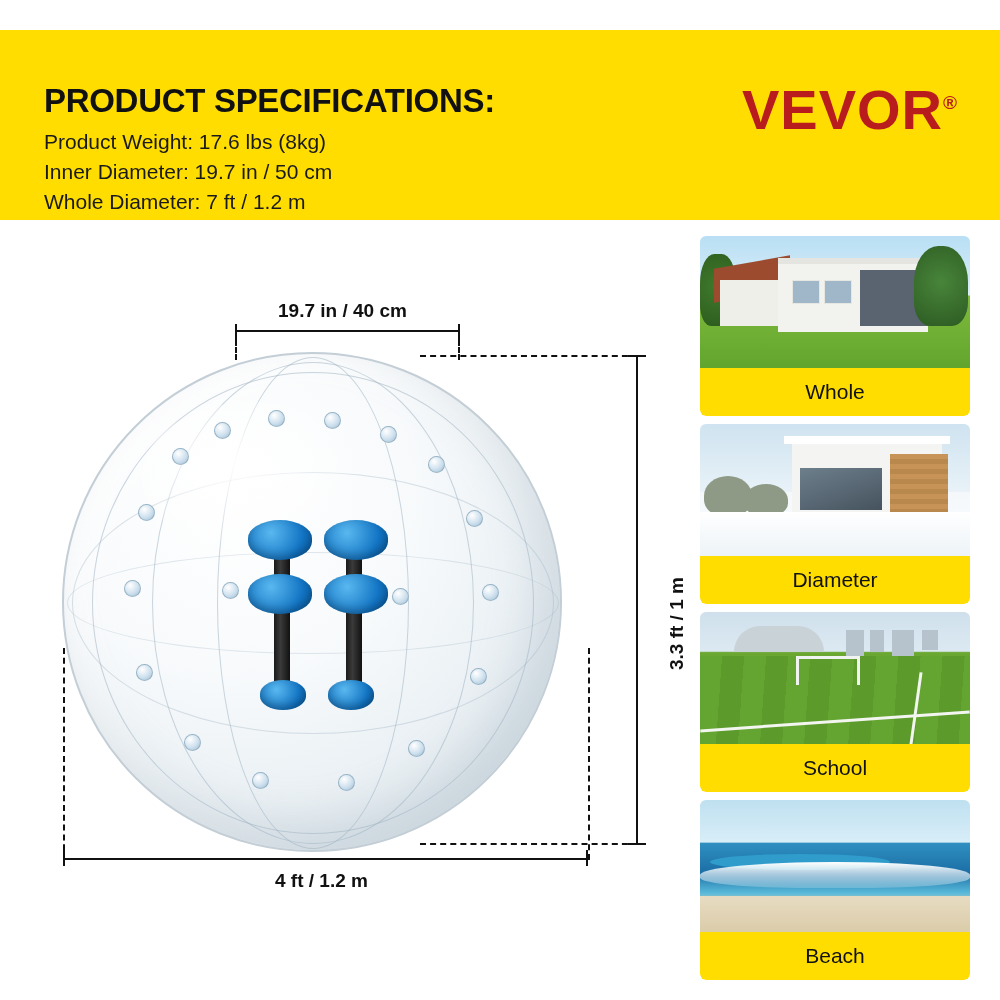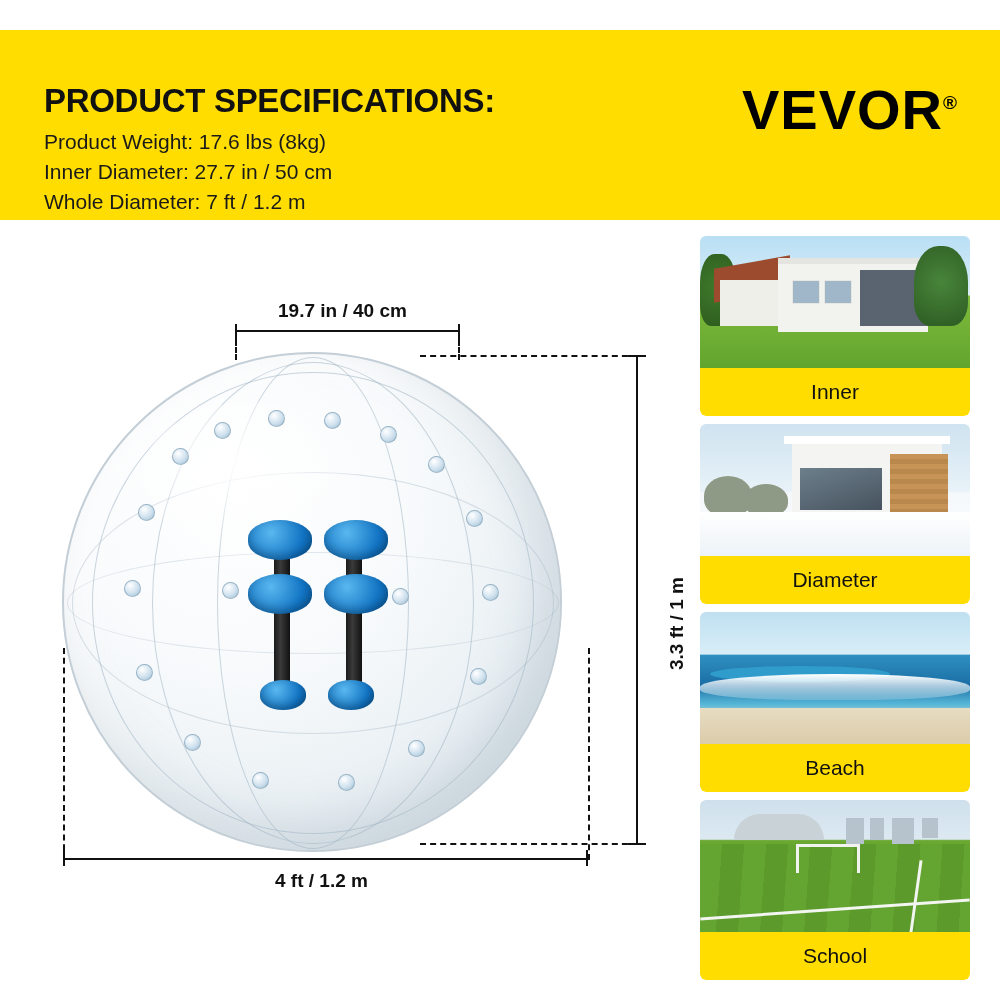--- a/index.html
+++ b/index.html
@@ -44,21 +44,21 @@
     color: #1a1a1a;
     line-height: 1.42;
     white-space: nowrap;
   }
   .brand {
     position: absolute;
     right: 42px;
     top: 52px;
     font-size: 56px;
     font-weight: bold;
-    color: #000000;
+    color: #b91c1c;
     letter-spacing: 1px;
     line-height: 1;
   }
   .brand .reg {
     font-size: 19px;
     vertical-align: super;
     font-weight: bold;
   }
 
   
@@ -330,21 +330,21 @@
     background: linear-gradient(#e7dcc2, #d8c8a4);
   }
 </style>
 </head>
 <body>
 
 <div class="header">
   <div class="header-inner">
     <div class="spec-title">PRODUCT SPECIFICATIONS:</div>
     <div class="spec-line">Product Weight: 17.6 lbs (8kg)</div>
-    <div class="spec-line">Inner Diameter: 27.7 in / 50 cm</div>
+    <div class="spec-line">Inner Diameter: 19.7 in / 50 cm</div>
     <div class="spec-line">Whole Diameter: 7 ft / 1.2 m</div>
   </div>
   <div class="brand">
     <span>VEVOR</span><span class="reg">®</span>
   </div>
 </div>
 
 <div class="diagram">
 
   <div class="dim-solid dim-top-line"></div>
@@ -413,53 +413,53 @@
     <div class="scene-photo s-garden">
       <div class="tree1"></div>
       <div class="roof"></div>
       <div class="roof2"></div>
       <div class="house"></div>
       <div class="house2"></div>
       <div class="win" style="left:92px; top:44px; width:26px; height:22px;"></div>
       <div class="win" style="left:124px; top:44px; width:26px; height:22px;"></div>
       <div class="tree2"></div>
     </div>
-    <div class="scene-caption">Inner</div>
+    <div class="scene-caption">Whole</div>
   </div>
 
   <div class="scene">
     <div class="scene-photo s-snow">
       <div class="bldg"></div>
       <div class="bldg-glass"></div>
       <div class="bldg-wood"></div>
       <div class="roofline"></div>
       <div class="bush" style="left:4px; top:52px; width:48px; height:40px;"></div>
       <div class="bush" style="left:44px; top:60px; width:44px; height:32px;"></div>
       <div class="snowground"></div>
     </div>
     <div class="scene-caption">Diameter</div>
-  </div>
-
-  <div class="scene">
-    <div class="scene-photo s-beach">
-      <div class="wave"></div>
-      <div class="foam"></div>
-      <div class="sand"></div>
-    </div>
-    <div class="scene-caption">Beach</div>
   </div>
 
   <div class="scene">
     <div class="scene-photo s-school">
       <div class="stadium"></div>
       <div class="city" style="left:146px; width:18px; height:26px;"></div>
       <div class="city" style="left:170px; width:14px; height:22px;"></div>
       <div class="city" style="left:192px; width:22px; height:28px;"></div>
       <div class="city" style="left:222px; width:16px; height:20px;"></div>
       <div class="turf"></div>
       <div class="goal"></div>
       <div class="linew" style="left:0; top:108px; width:270px; height:3px; transform:rotate(-4deg);"></div>
       <div class="linew" style="left:214px; top:60px; width:3px; height:80px; transform:rotate(8deg);"></div>
     </div>
     <div class="scene-caption">School</div>
   </div>
 
+  <div class="scene">
+    <div class="scene-photo s-beach">
+      <div class="wave"></div>
+      <div class="foam"></div>
+      <div class="sand"></div>
+    </div>
+    <div class="scene-caption">Beach</div>
+  </div>
+
 </div>
 
 </body></html>

